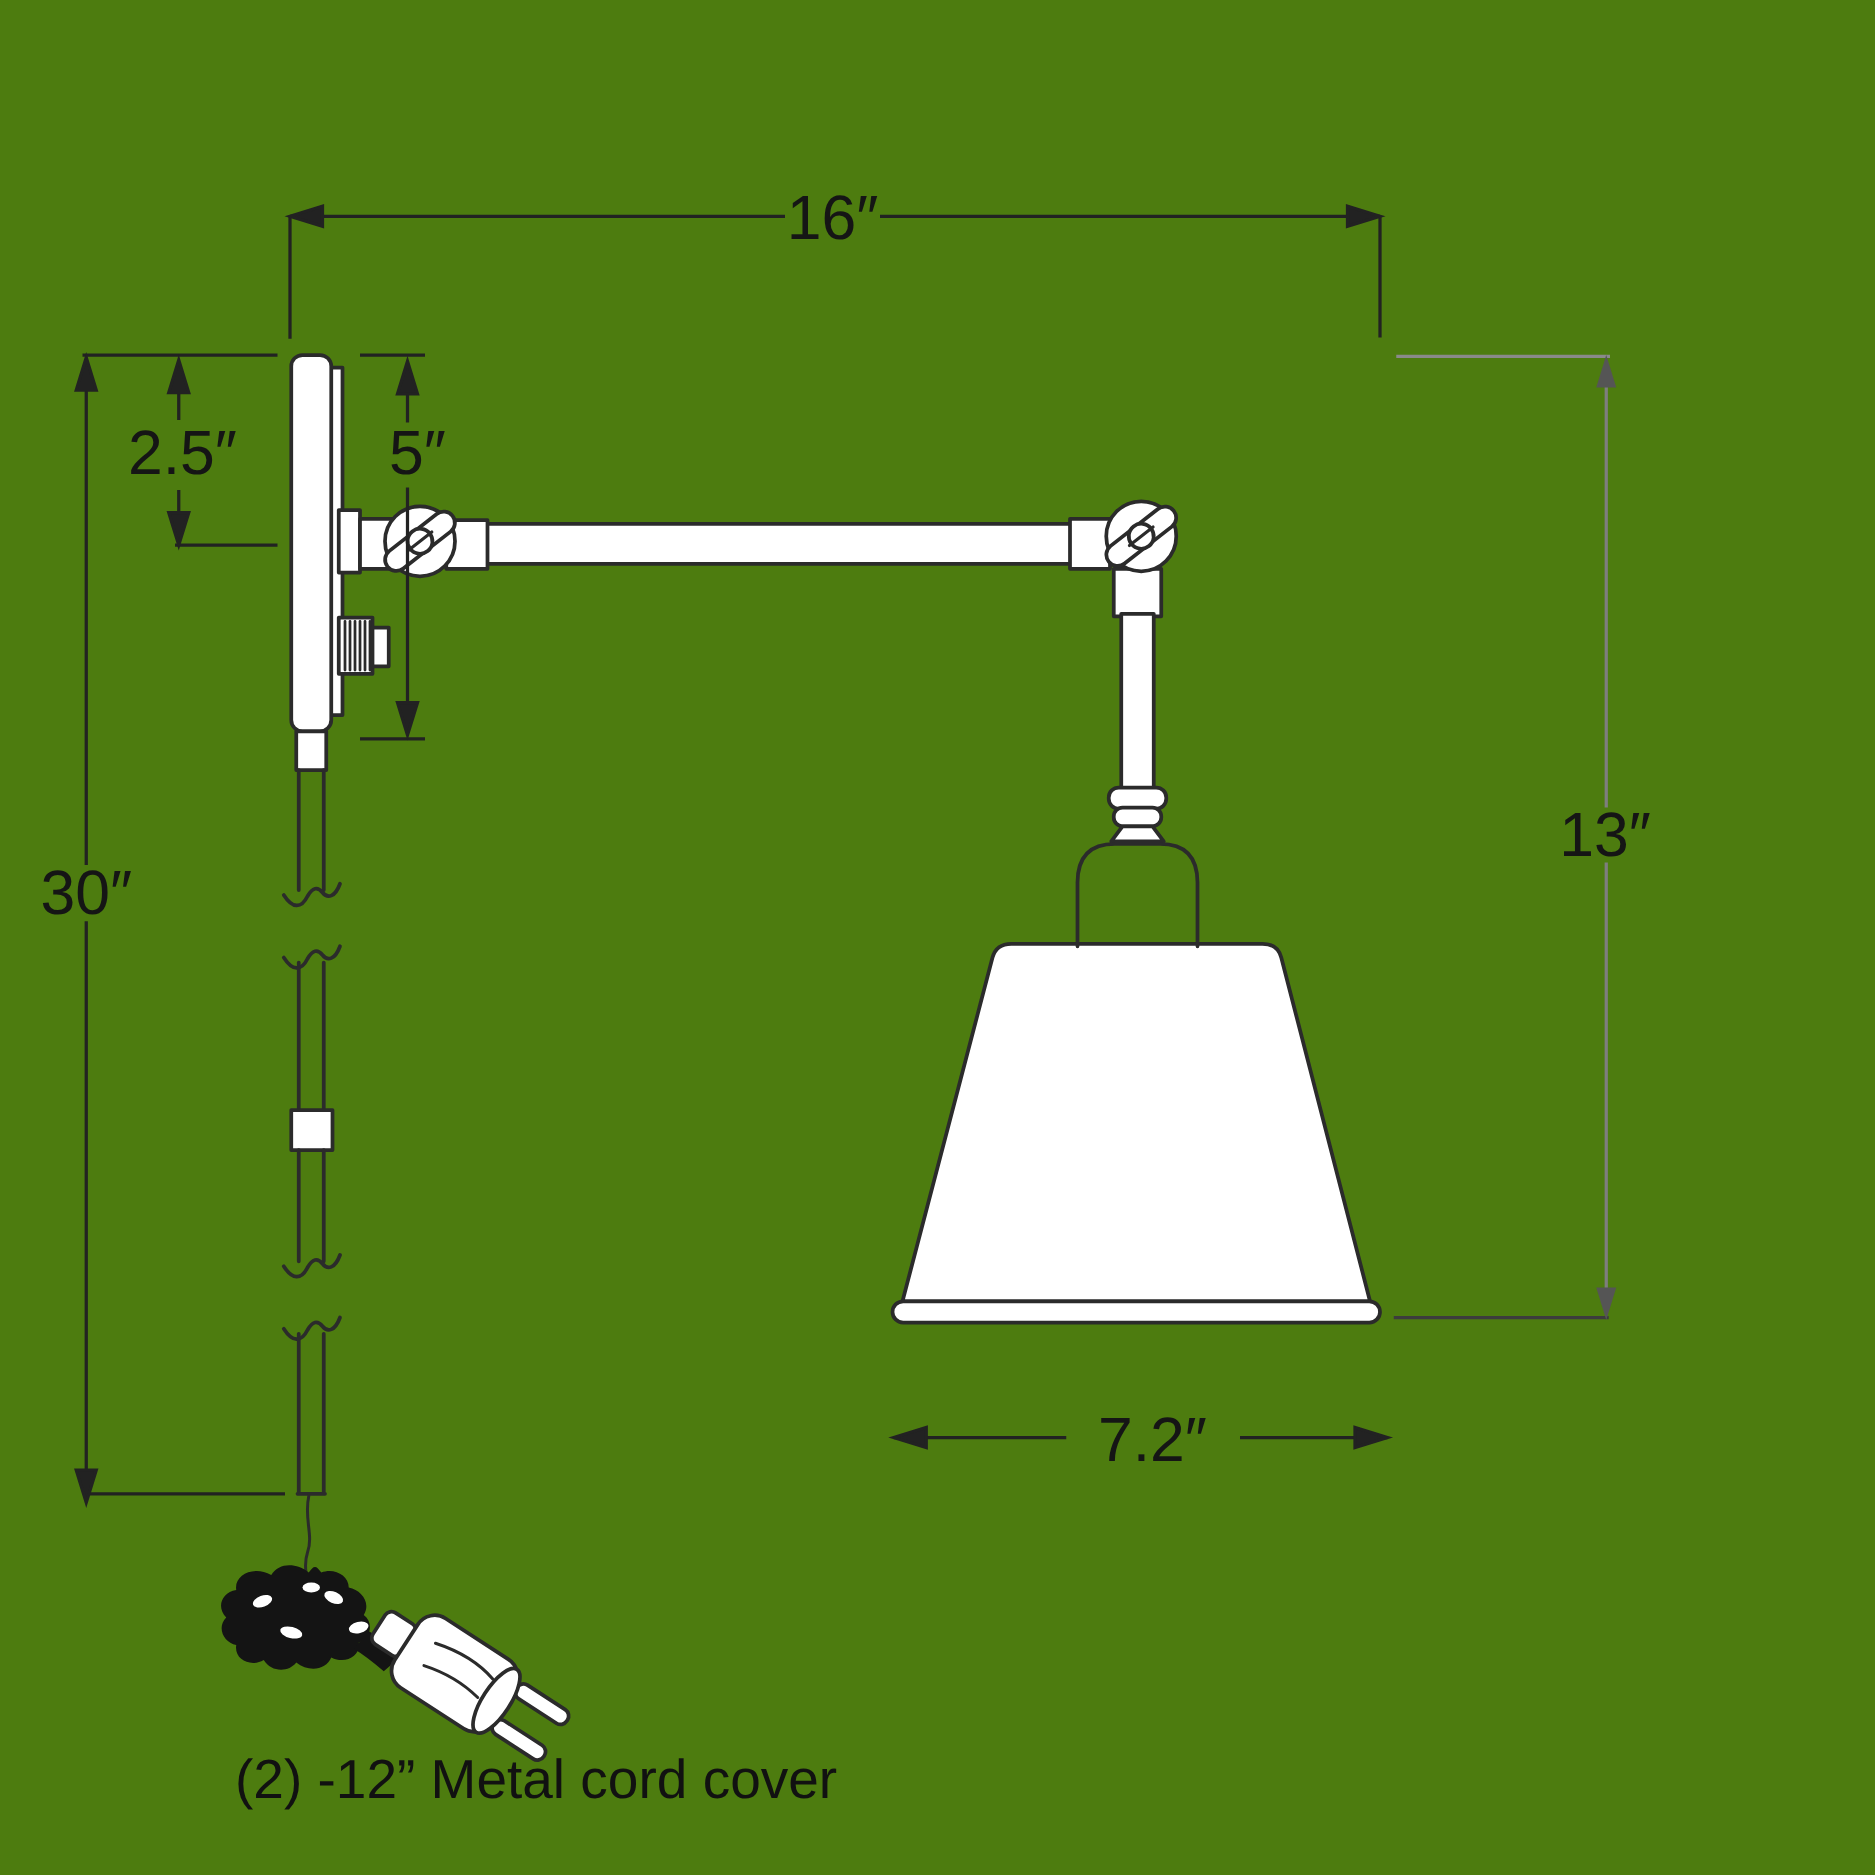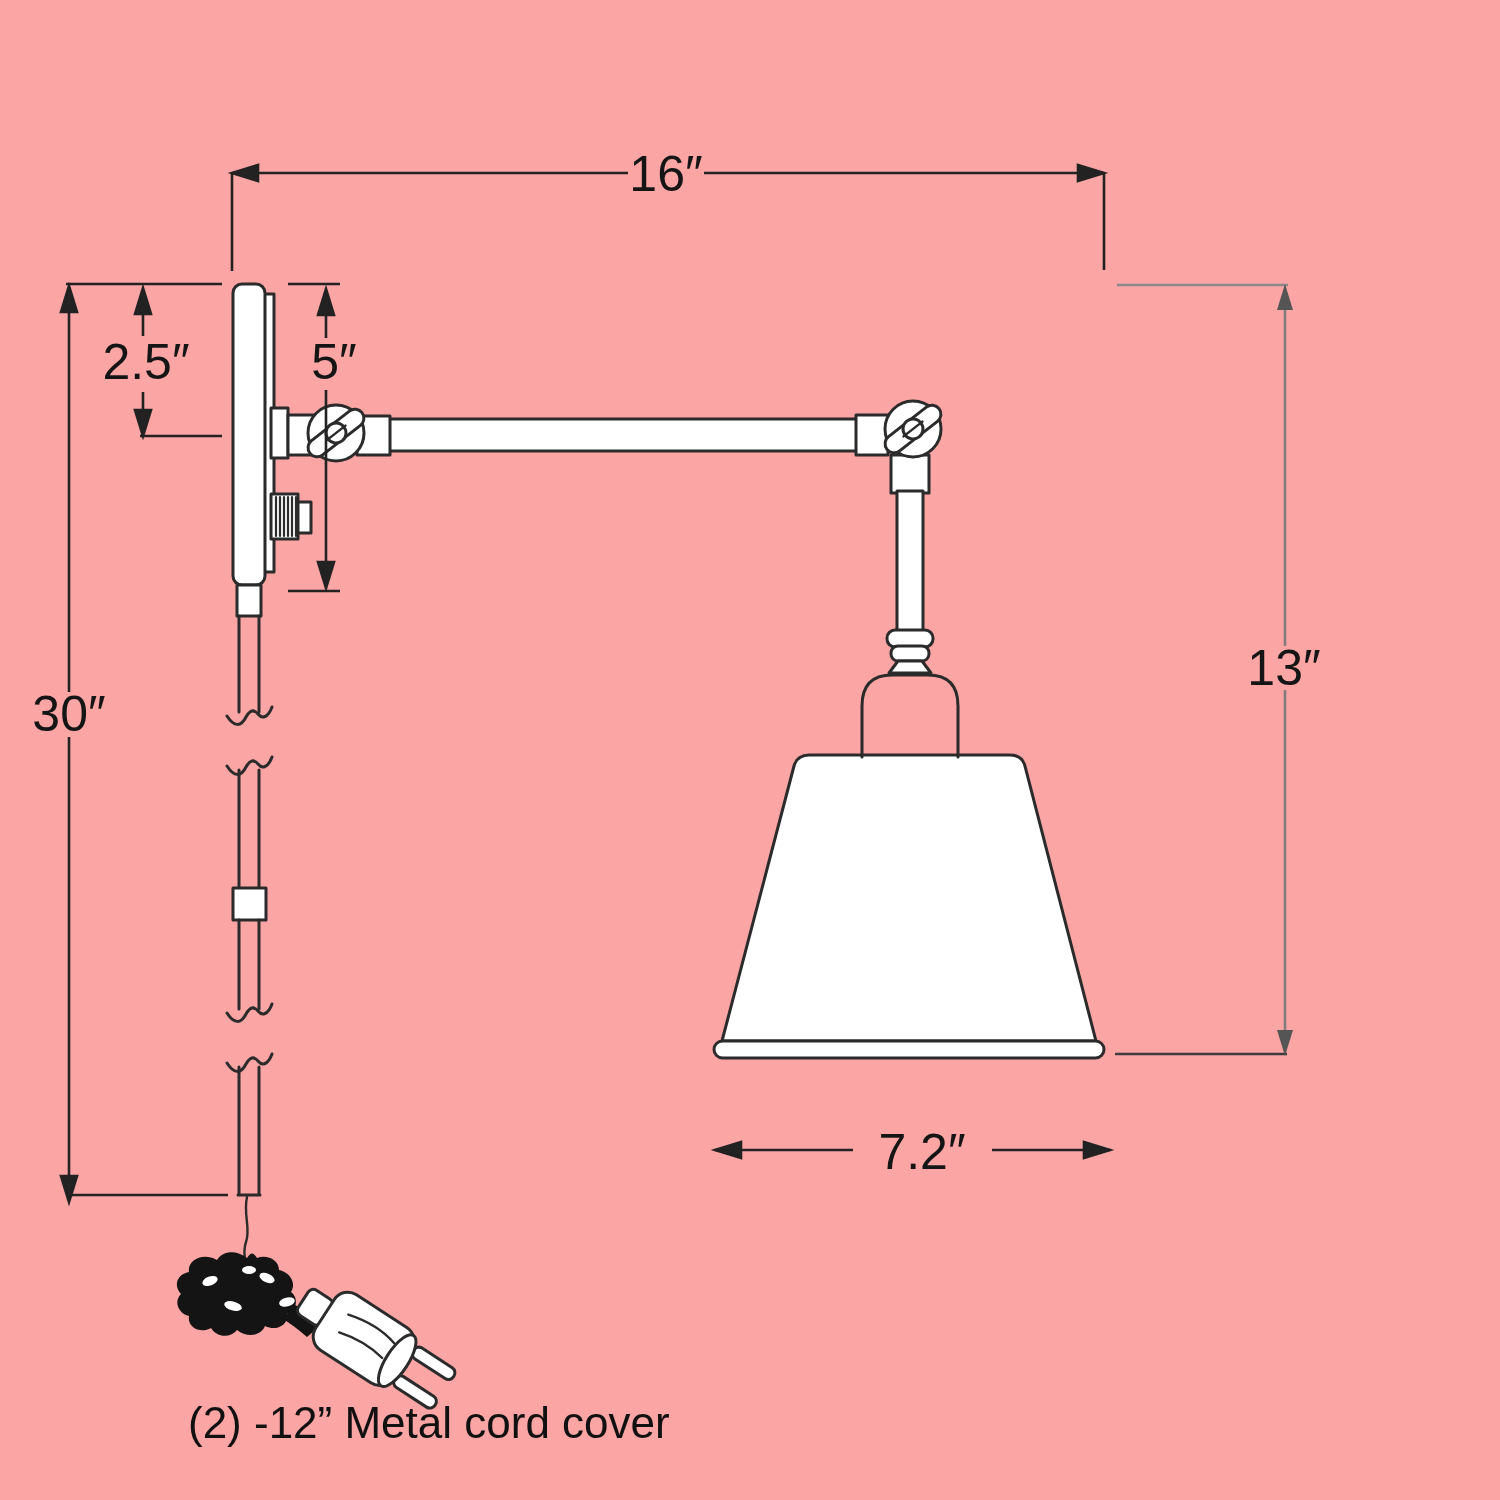--- a/index.html
+++ b/index.html
@@ -1,16 +1,16 @@
 <!DOCTYPE html>
 <html><head>
 <meta charset="utf-8">
 <style>
   html,body{margin:0;padding:0;background:#ffffff;}
-  #stage{position:relative;width:1500px;height:1500px;background:#fca5a5;overflow:hidden;
+  #stage{position:relative;width:1500px;height:1500px;background:#4d7c0f;overflow:hidden;
          font-family:"Liberation Sans", sans-serif;text-align:right;}
   svg{display:block;}
   text{font-family:"Liberation Sans", sans-serif;}
   .dimtxt{font-size:50px;fill:#151515;}
   .notetxt{font-size:44px;fill:#111111;}
 </style>
 </head>
 <body>
 
 <div id="stage">

